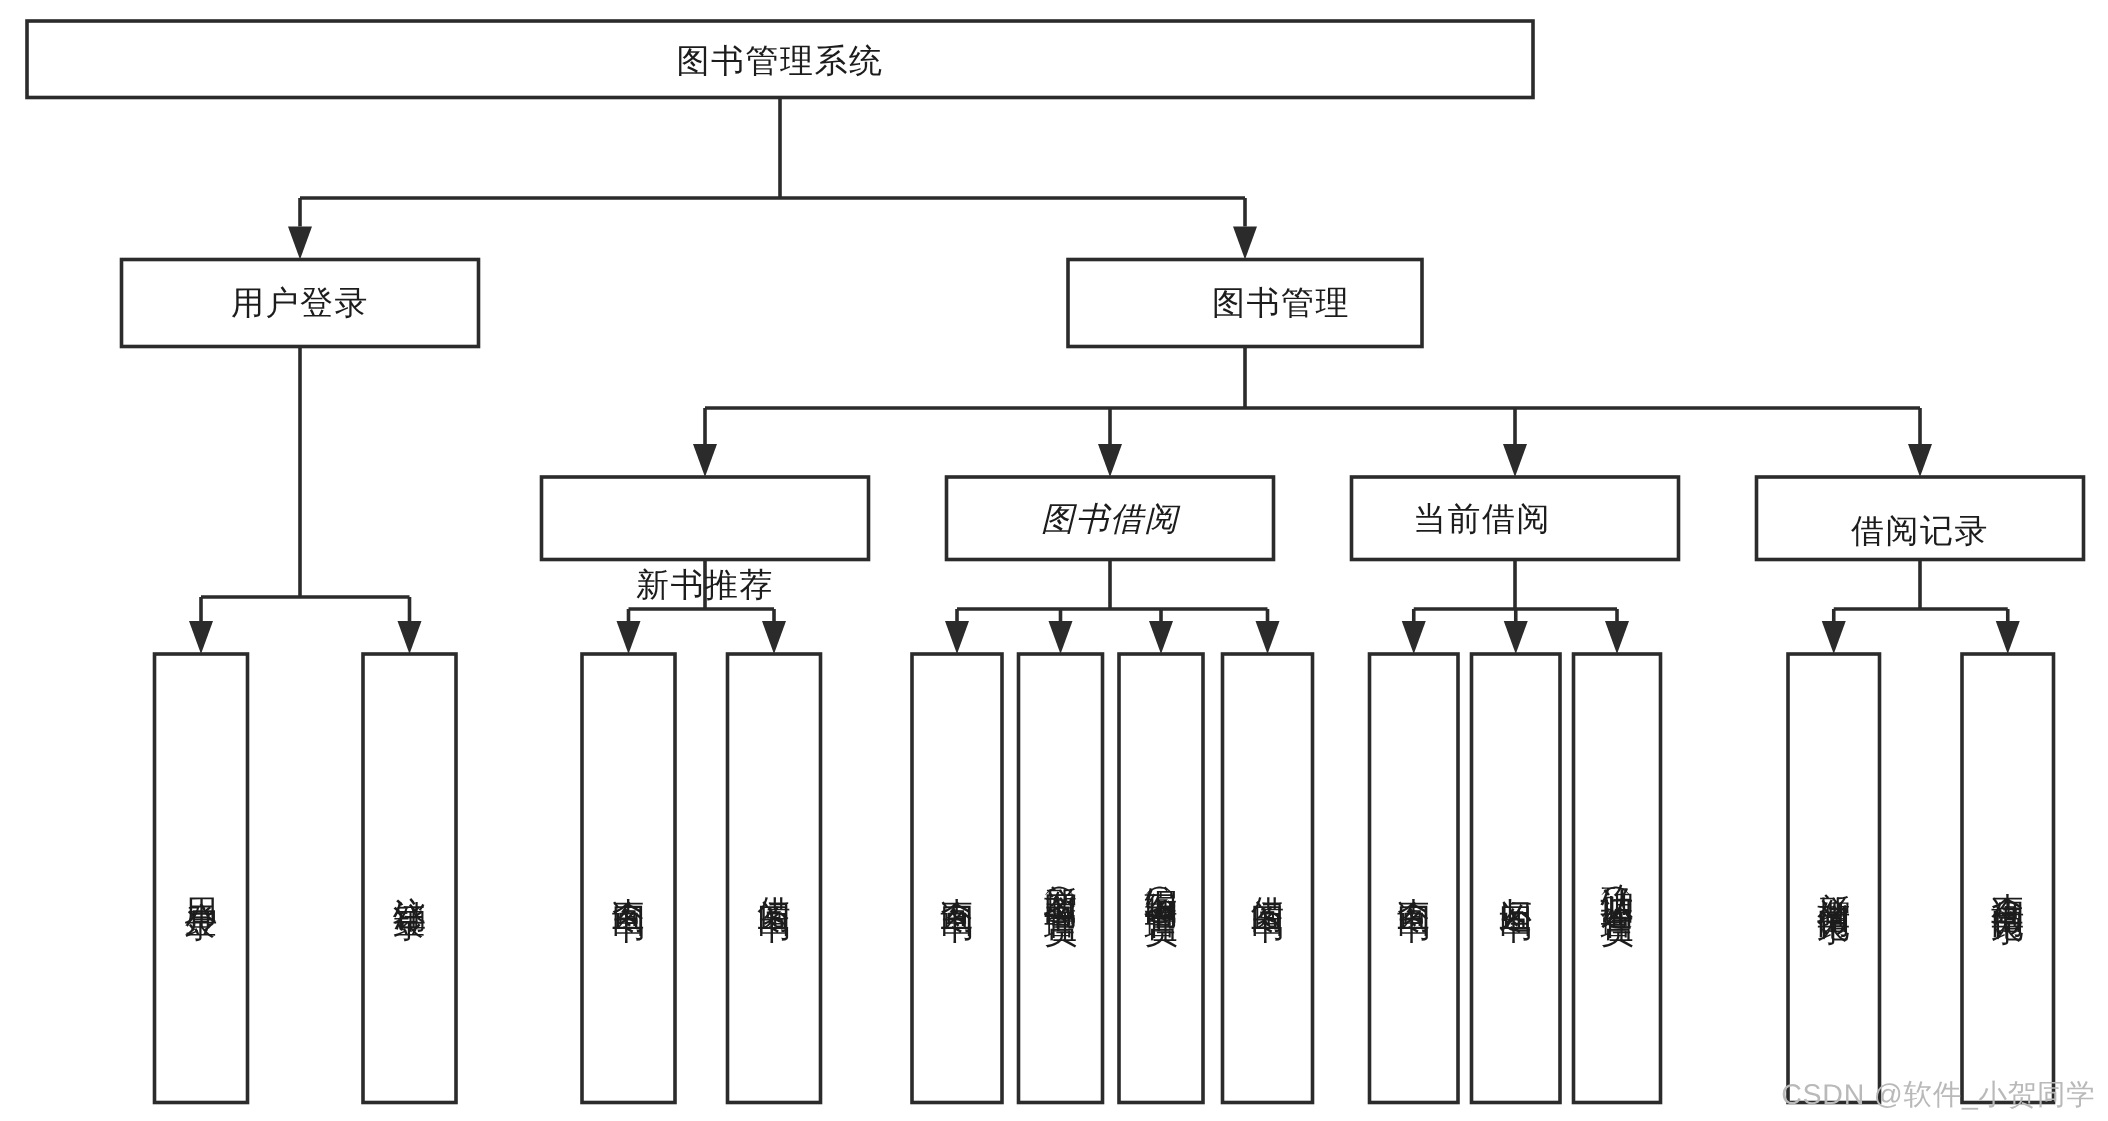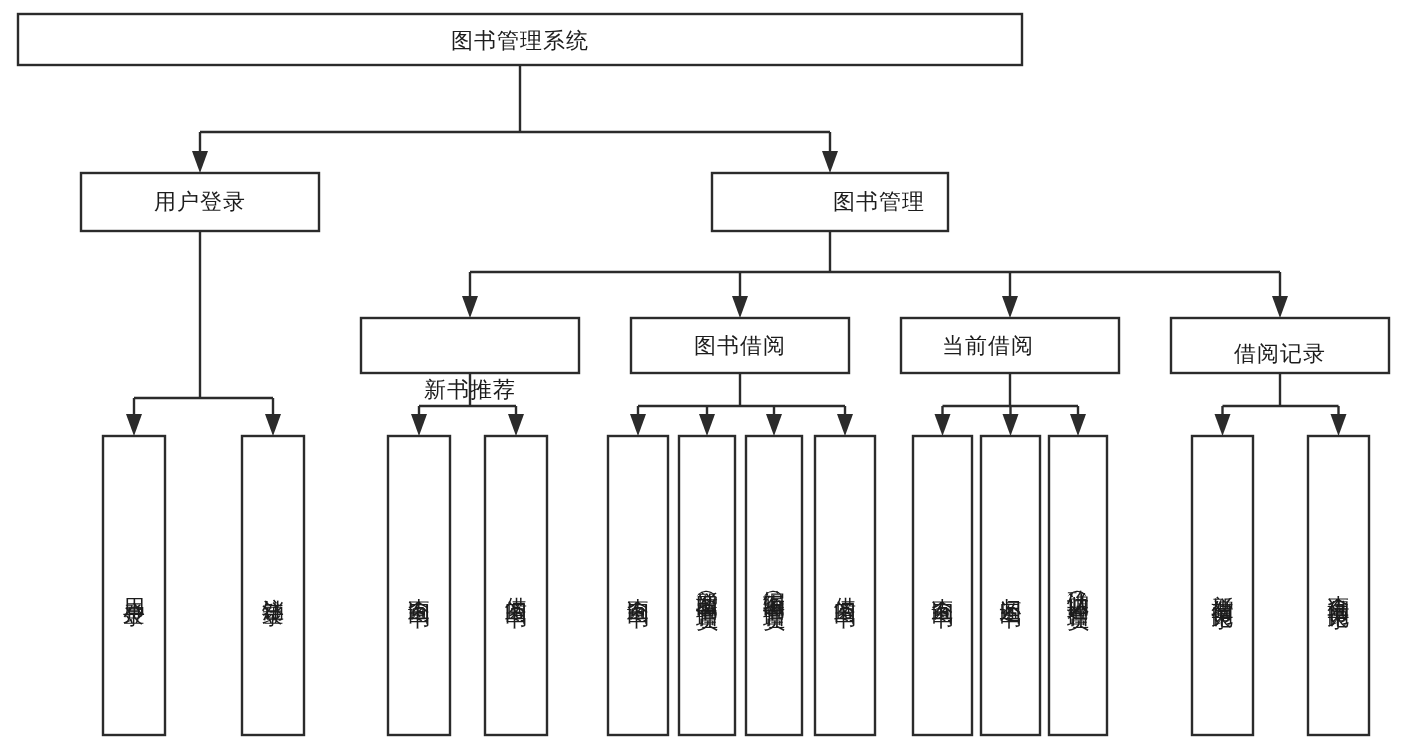--- a/index.html
+++ b/index.html
@@ -167,27 +167,27 @@
       </g>
   </svg>
 
   <div id="labels-layer">
       <div class="hlabel-wrap" style="left: 18px; top: 14px; width: 1004px; height: 54px;">
         <span class="hlabel-text">图书管理系统</span>
       </div>
       <div class="hlabel-wrap" style="left: 81px; top: 173px; width: 238px; height: 58px;">
         <span class="hlabel-text">用户登录</span>
       </div>
-      <div class="hlabel-wrap" style="left: 712px; top: 173px; width: 284px; height: 58px; margin-left: 25px;">
+      <div class="hlabel-wrap" style="left: 712px; top: 173px; width: 284px; height: 58px;">
         <span class="hlabel-text">图书管理</span>
       </div>
       <div class="hlabel-wrap" style="left: 361px; top: 318px; width: 218px; height: 55px; margin-top: 44px;">
         <span class="hlabel-text">新书推荐</span>
       </div>
-      <div class="hlabel-wrap" style="left: 631px; top: 318px; width: 218px; height: 55px;">
+      <div class="hlabel-wrap" style="left: 631px; top: 318px; width: 218px; height: 55px; font-style: italic;">
         <span class="hlabel-text">图书借阅</span>
       </div>
       <div class="hlabel-wrap" style="left: 901px; top: 318px; width: 174px; height: 55px;">
         <span class="hlabel-text">当前借阅</span>
       </div>
       <div class="hlabel-wrap" style="left: 1171px; top: 318px; width: 218px; height: 71px;">
         <span class="hlabel-text">借阅记录</span>
       </div>
       <div class="vlabel-wrap" style="left: 103px; top: 436px; width: 62px; height: 299px;">
         <span class="vlabel-text">用户登录</span>
@@ -223,14 +223,15 @@
         <span class="vlabel-text">确认归还（管理员）</span>
       </div>
       <div class="vlabel-wrap" style="left: 1192px; top: 436px; width: 61px; height: 299px;">
         <span class="vlabel-text">新增借阅记录</span>
       </div>
       <div class="vlabel-wrap" style="left: 1308px; top: 436px; width: 61px; height: 299px;">
         <span class="vlabel-text">查询借阅记录</span>
       </div>
     </div>
 
+  <div class="watermark">CSDN @软件_小贺同学</div>
 
 </div>
 
 </body></html>

